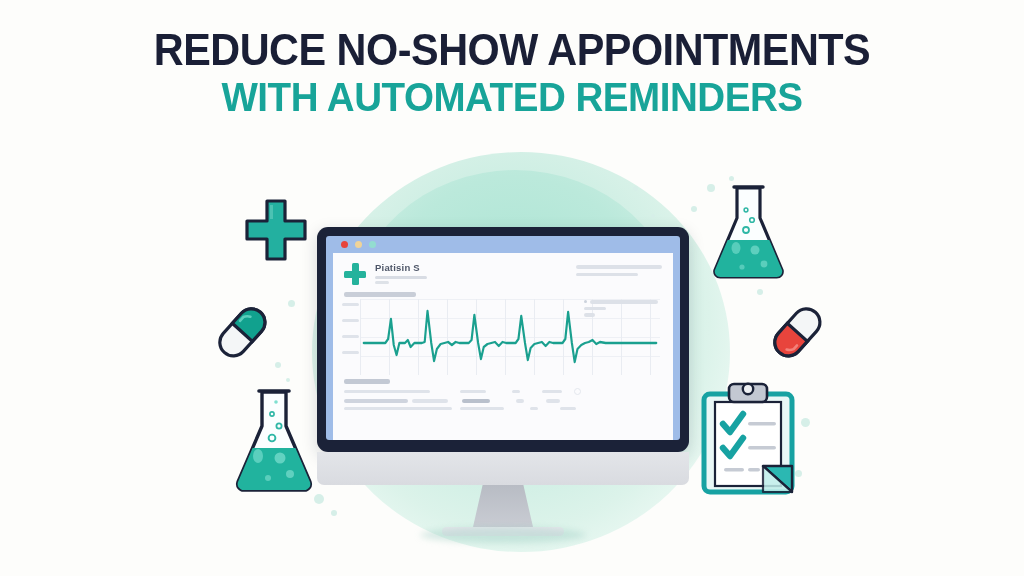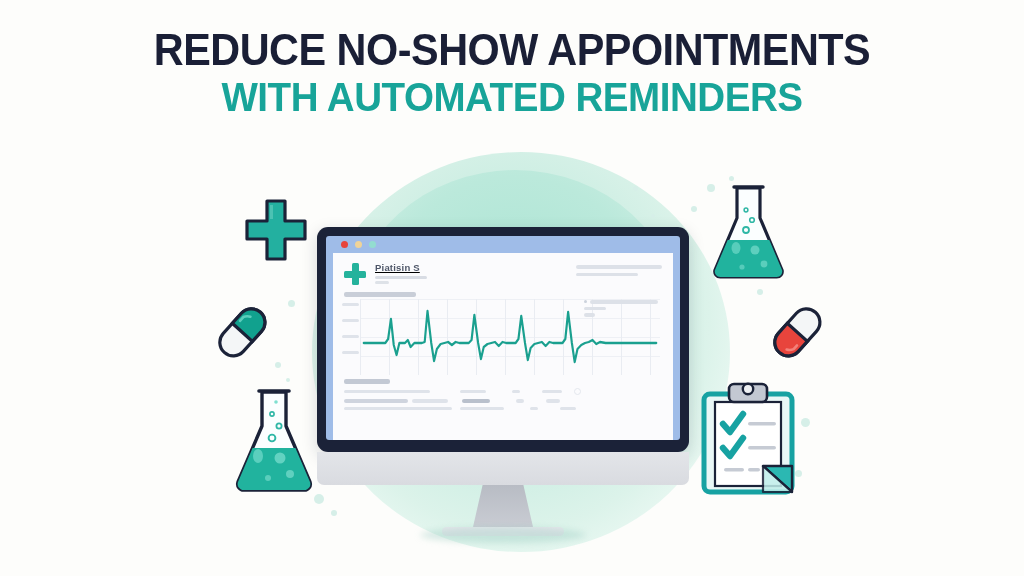--- a/index.html
+++ b/index.html
@@ -86,21 +86,21 @@
 
   
   #app-head { display:flex; align-items:flex-start; padding:8px 11px 0 11px; gap:9px; }
   #app-cross { width:22px; height:22px; position:relative; flex:0 0 auto; margin-top:2px; }
   #app-cross::before, #app-cross::after {
     content:""; position:absolute; background:#25b29c; border-radius:1.5px;
   }
   #app-cross::before { left:7.5px; top:0; width:7px; height:22px; }
   #app-cross::after  { left:0; top:7.5px; width:22px; height:7px; }
 
-  #app-title-wrap { flex:1 1 auto; padding-top:1px;text-decoration:underline; }
+  #app-title-wrap { flex:1 1 auto; padding-top:1px; }
   #app-title {
     font-size:9.5px; font-weight:bold; color:#4e5668;
     filter:blur(0.35px); letter-spacing:0.2px;
   }
   #app-sub {
     margin-top:3px; height:3px; width:52px;
     background:#d8dce4; border-radius:2px; filter:blur(0.5px);
   }
   #app-sub2 { margin-top:2px; height:2.5px; width:14px; background:#dee2e8; border-radius:2px; }
   .head-bar { height:3.5px; border-radius:2px; background:#dde1e8; filter:blur(0.4px); }

